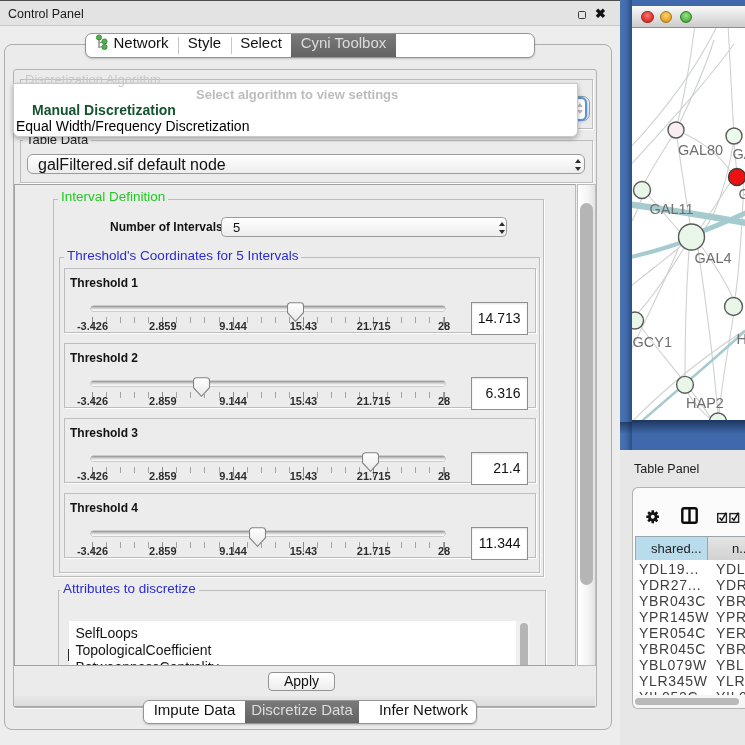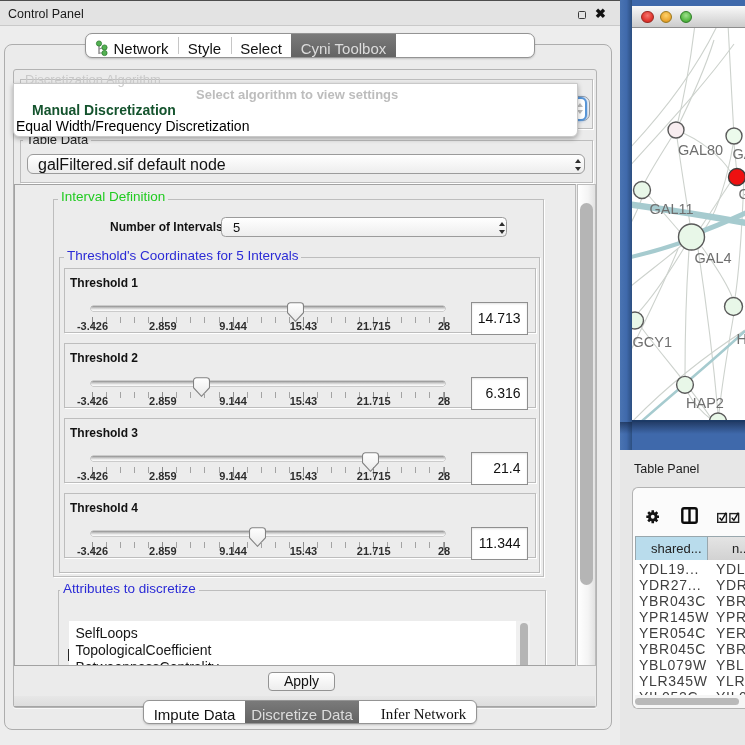--- a/index.html
+++ b/index.html
@@ -13,21 +13,21 @@
 .arr.up{border-bottom:4.2px solid #2e2e2e;}
 .arr.dn{border-top:4.2px solid #2e2e2e;}
 .tick-major{position:absolute;height:10px;width:354px;background:repeating-linear-gradient(90deg,#8a8a8a 0px,#8a8a8a 1px,transparent 1px,transparent 70.3px);}
 .tick-minor{position:absolute;height:6px;width:354px;background:repeating-linear-gradient(90deg,#a3a3a3 0px,#a3a3a3 1px,transparent 1px,transparent 14.06px);}
 .tlab{position:absolute;font-size:11px;font-weight:bold;color:#2e2e2e;transform:translateX(-50%);white-space:nowrap;}
 .groove{position:absolute;left:26px;top:36.5px;width:354px;height:5px;border-radius:2.5px;background:linear-gradient(180deg,#8f8f8f 0%,#c6c6c6 35%,#ececec 70%,#fdfdfd 100%);box-shadow:0 0 0 0.5px #a9a9a9;}
 .tpanel{position:absolute;left:49px;width:472px;height:65px;border:1px solid #bdbdbd;box-shadow:1px 1px 0 #fff;box-sizing:border-box;}
 .tname{position:absolute;left:5px;top:7px;font-size:12px;font-weight:bold;color:#111;}
 .tfield{position:absolute;left:405.5px;top:32.5px;width:57px;height:33px;background:#fff;border:1px solid #8f8f8f;box-shadow:inset 0 1px 2px rgba(0,0,0,0.12);box-sizing:border-box;font-size:14px;color:#111;text-align:right;line-height:31px;padding-right:6px;}
 .thumb{position:absolute;top:32.5px;width:17px;height:20px;}
-.seg{position:absolute;top:0;height:100%;display:flex;align-items:flex-end;justify-content:center;font-size:15px;color:#111;}
+.seg{position:absolute;top:0;height:100%;display:flex;align-items:flex-start;justify-content:center;font-size:15px;color:#111;}
 </style>
 </head>
 <body>
 <div id="root">
 
 <div class="abs" style="left:0;top:0;width:620px;height:745px;background:#ededed;"></div>
 
 <div class="abs" style="left:0;top:0;width:620px;height:26px;background:#e3e3e3;border-top:1.5px solid #4d4d4d;border-bottom:1px solid #c9c9c9;box-sizing:border-box;"></div>
 <div class="abs" style="left:8px;top:7px;font-size:12.5px;color:#1a1a1a;">Control Panel</div>
 <div class="abs" style="left:577.5px;top:10.5px;width:6.5px;height:6.5px;border:1.9px solid #3a3a3a;border-radius:1.5px;"></div>
@@ -173,21 +173,21 @@
 <div class="abs" style="left:577px;top:184px;width:19px;height:482px;background:linear-gradient(90deg,#ffffff 0%,#f4f4f4 60%,#e2e2e2 100%);border:1px solid #bcbcbc;box-sizing:border-box;"></div>
 <div class="abs" style="left:580px;top:203px;width:13px;height:382px;background:#b5b5b5;border-radius:7px;"></div>
 
 <div class="abs" style="left:268px;top:672px;width:67px;height:19px;background:linear-gradient(180deg,#ffffff,#ededed);border:1px solid #939393;border-radius:4px;box-sizing:border-box;text-align:center;font-size:14px;color:#111;line-height:17px;">Apply</div>
 
 <div class="abs" style="left:14px;top:696px;width:581px;height:11px;background:linear-gradient(180deg,#e7e7e7,#dddddd);border-bottom:1px solid #a5a5a5;box-sizing:border-box;"></div>
 
 <div class="abs" style="left:143px;top:700px;width:332px;height:22px;background:#fff;border:1px solid #949494;border-radius:6px;box-shadow:0 1px 2px rgba(0,0,0,0.18);overflow:hidden;">
   <div class="seg" style="left:101px;width:114px;background:linear-gradient(180deg,#7a7a7a,#636363);color:#dcdcdc;">Discretize Data</div>
   <div class="seg" style="left:0;width:101px;">Impute Data</div>
-  <div class="seg" style="left:215px;width:129px;font-family:Liberation Serif, serif;">Infer Network</div>
+  <div class="seg" style="left:215px;width:129px;">Infer Network</div>
 </div>
 
 <div class="abs" style="left:13px;top:83px;width:565px;height:54px;background:#fff;border:1px solid #c9c9c9;border-radius:0 0 6px 6px;box-shadow:0 2px 5px rgba(0,0,0,0.3);box-sizing:border-box;"></div>
 <div class="abs" style="left:25px;top:72px;font-size:13px;color:#c9c9c9;">Discretization Algorithm</div>
 <div class="abs b" style="left:196px;top:87px;font-size:13px;color:#bdbdbd;">Select algorithm to view settings</div>
 <div class="abs b" style="left:32px;top:102px;font-size:14px;color:#14532d;">Manual Discretization</div>
 <div class="abs" style="left:16px;top:117.5px;font-size:14px;color:#000;">Equal Width/Frequency Discretization</div>
 
 <div class="abs" style="left:620px;top:0;width:125px;height:450px;background:#3f69ab;"></div>
 <div class="abs" style="left:620px;top:0;width:12px;height:450px;background:linear-gradient(90deg,#4a74b2 0%,#3f69ab 55%,#2c4f80 100%);"></div>

